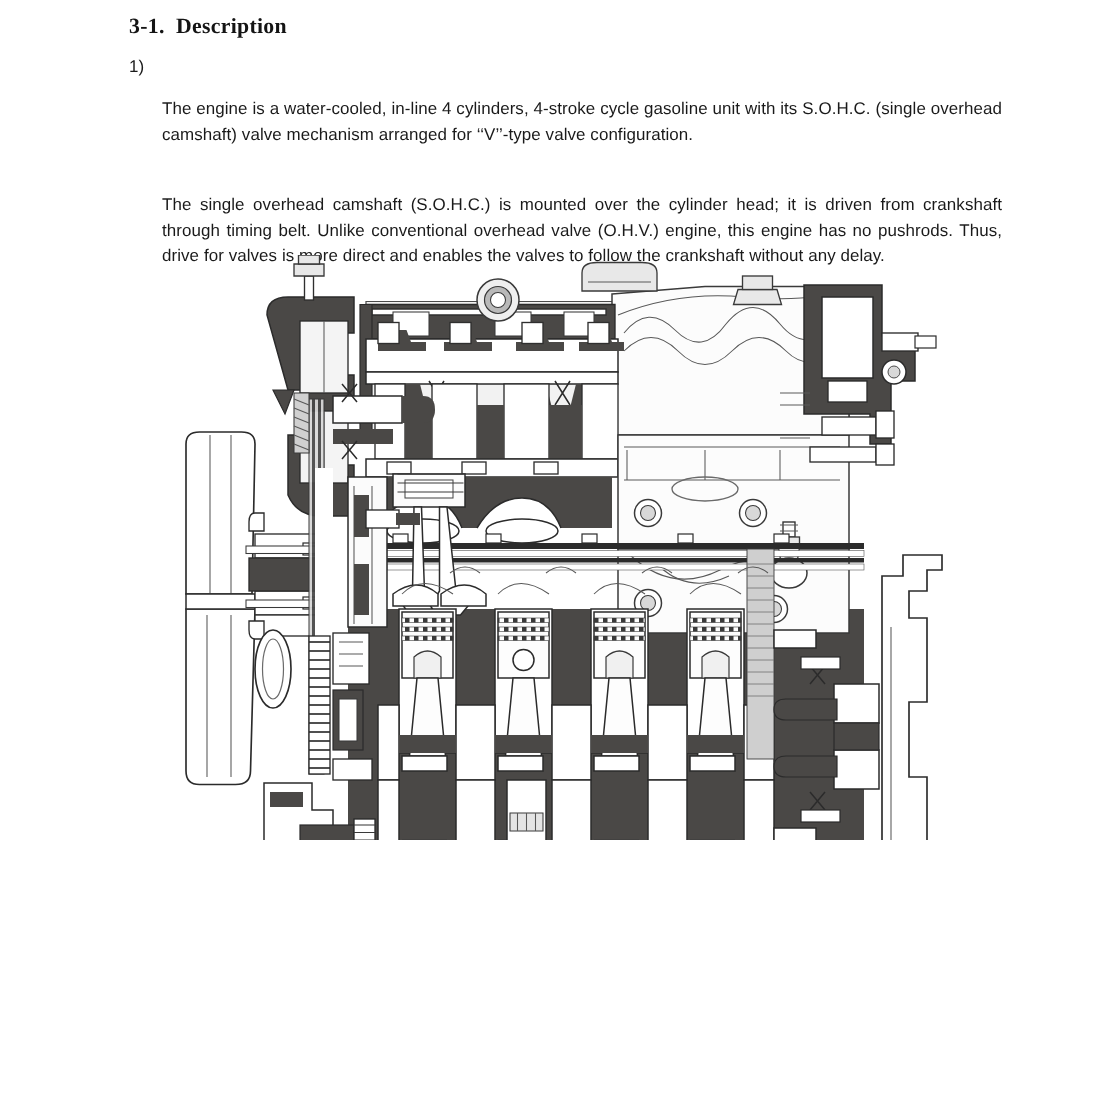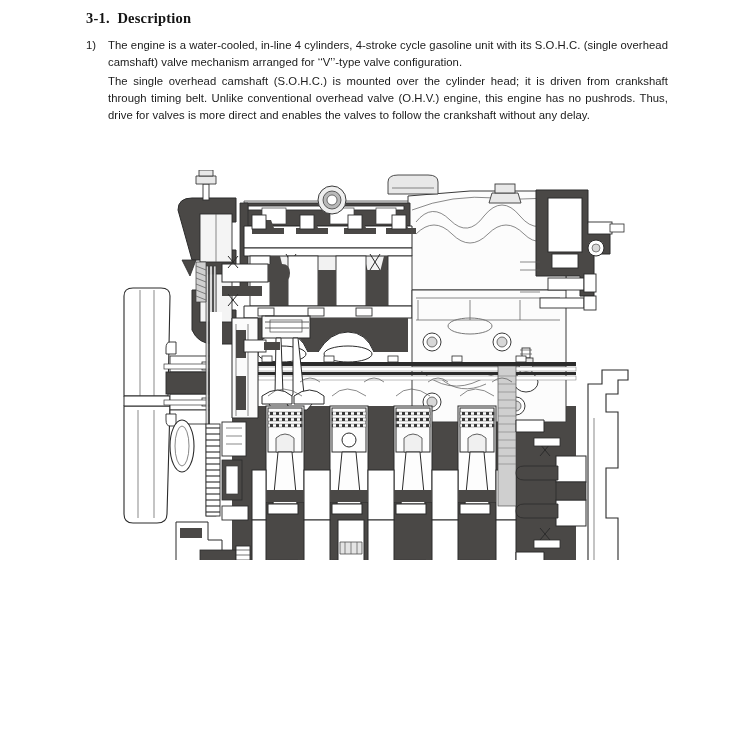--- a/index.html
+++ b/index.html
@@ -47,20 +47,21 @@
     font-weight: 400;
     color: #1a1a1a;
   }
   .para-body {
     flex: 1 1 auto;
     font-size: 11.3px;
     line-height: 17px;
     text-align: justify;
     color: #1a1a1a;
     letter-spacing: 0.05px;
+    margin-top: 28px;
   }
   .para-body.indent2 {
   }
   .para-second {
     margin-left: 22px;
     width: 560px;
   }
 
   
   .diagram-wrap {

